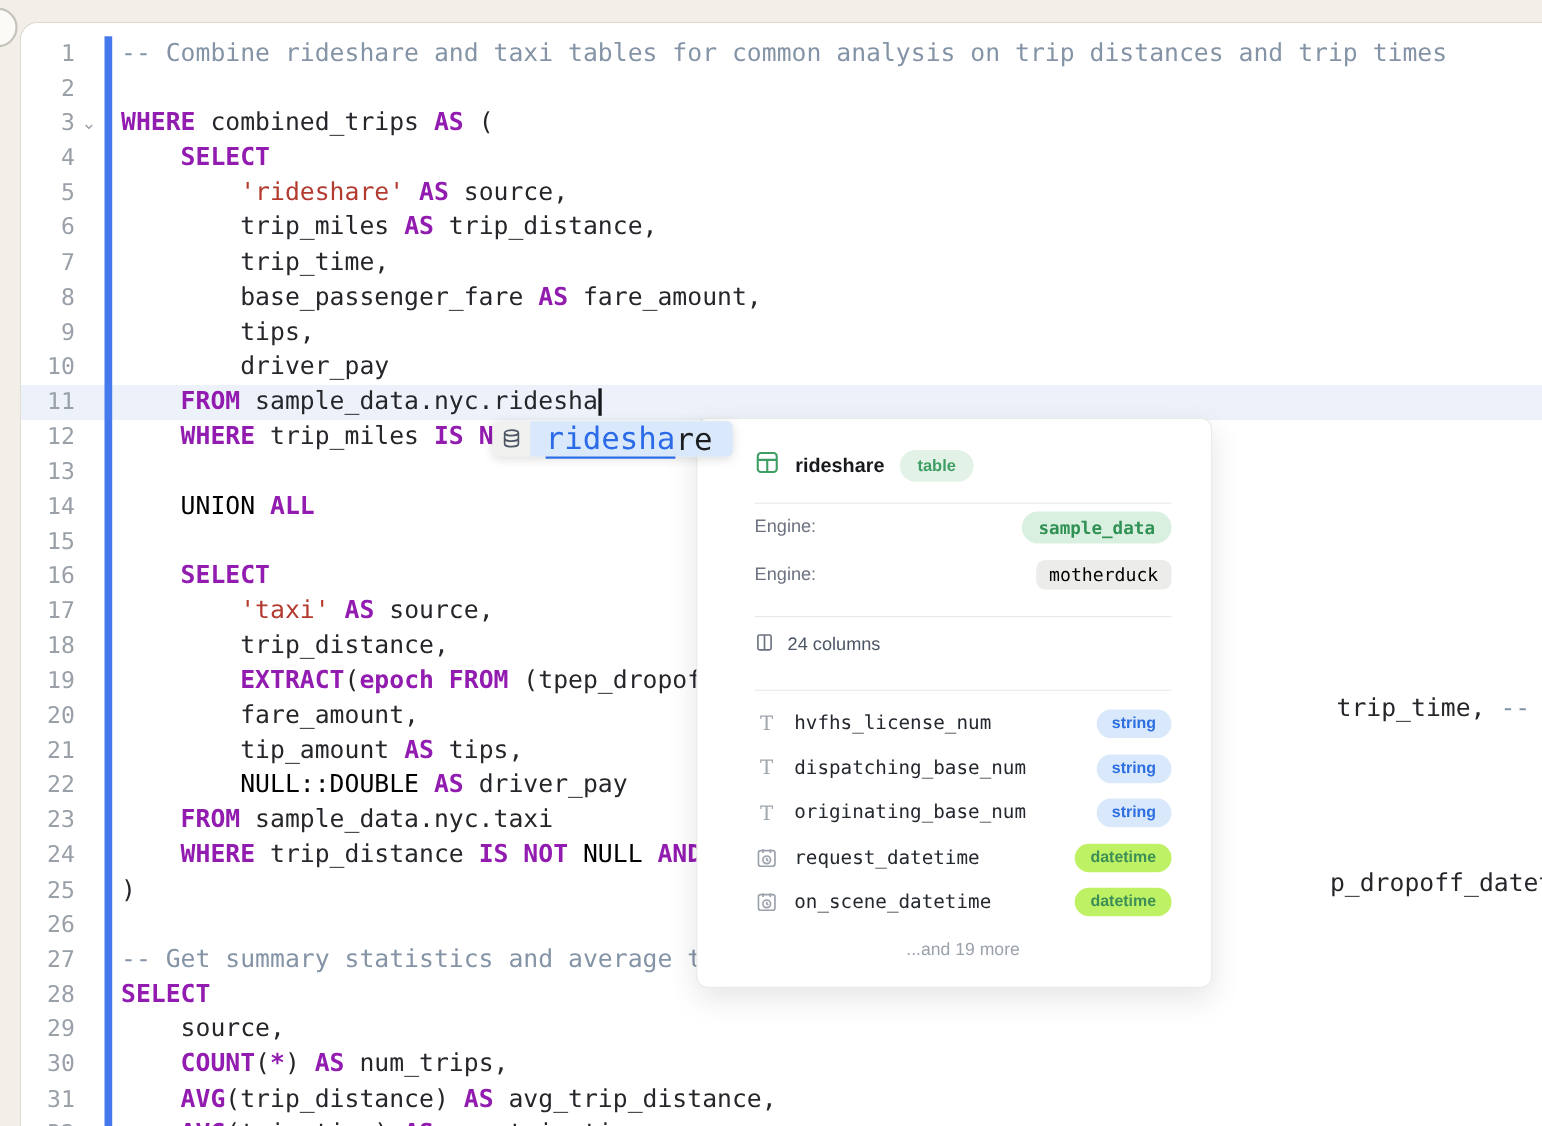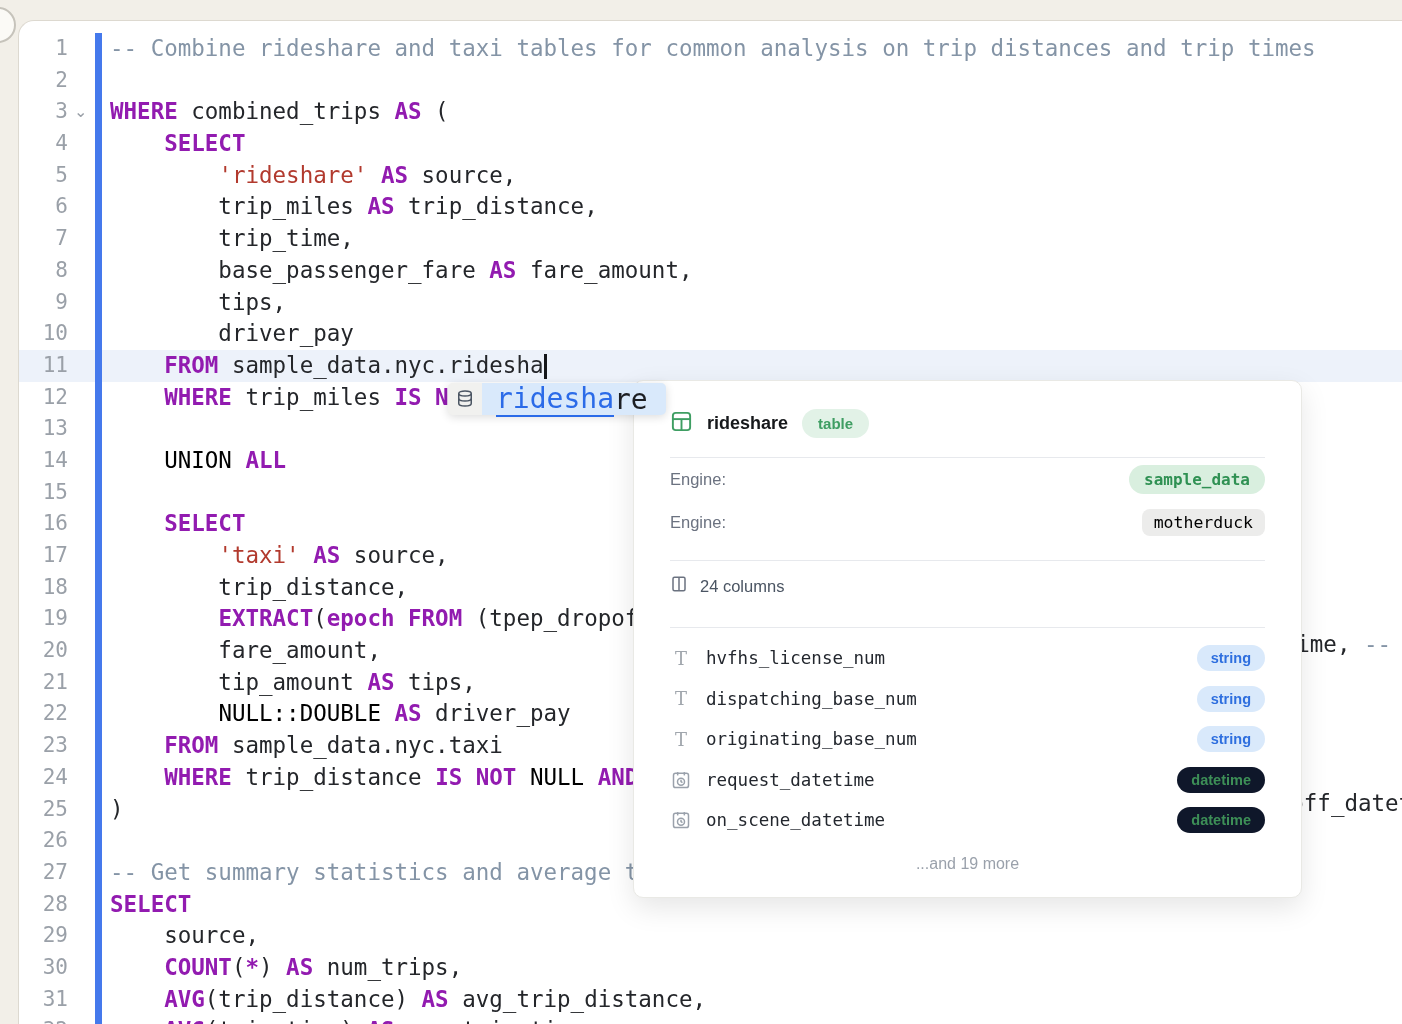--- a/index.html
+++ b/index.html
@@ -29,43 +29,43 @@
   
   .dropdown{position:absolute;left:448px;top:383px;height:32px;display:flex;z-index:20;
     border-radius:5px;box-shadow:0 2px 10px rgba(0,0,0,.14);background:#f1f1ef;}
   .dd-icon{width:34px;display:flex;align-items:center;justify-content:center;
     background:#f1f1ef;border-radius:5px 0 0 5px;}
   .dd-item{display:flex;align-items:center;background:#d9e9fb;padding:0 18px 0 14px;
     font-family:"DejaVu Sans Mono",monospace;font-size:28px;border-radius:0 5px 5px 0;}
   .dd-match{color:#2b6be8;border-bottom:2.5px solid #2b6be8;}
   .dd-rest{color:#1c1e22;text-align:center;}
   
-  .popup{position:absolute;left:633px;top:380px;width:669px;height:518px;box-sizing:border-box;
-    background:#fff;border:1px solid #e9e9e5;border-radius:10px;padding:24px 36px 0 36px;
+  .popup{position:absolute;left:633px;top:380px;width:469px;height:518px;box-sizing:border-box;
+    background:#fff;border:1px solid #e9e9e5;border-radius:10px;padding:24px 36px 0 52px;
     box-shadow:0 10px 28px rgba(0,0,0,.10);z-index:10;}
   .popup-header{display:flex;align-items:center;gap:14px;height:36px;}
   .popup-title{font-size:18px;font-weight:bold;color:#17191c;}
   .pill-table{background:#e2f2e7;color:#3f9e63;font-weight:bold;font-size:15px;
     padding:6px 16px;border-radius:999px;}
   hr.sep{border:none;border-top:1px solid #e7e9ed;margin:16px 0 0 0;}
   .kv{display:flex;align-items:center;justify-content:space-between;height:43px;}
   .kv-label{color:#6b7280;font-size:16.5px;}
   .pill-green{background:#d9efdf;color:#2f9153;font-family:"DejaVu Sans Mono",monospace;
     font-weight:bold;font-size:16px;padding:5px 15px;border-radius:999px;}
   .pill-gray{background:#ececeb;color:#000000;font-family:"DejaVu Sans Mono",monospace;
     font-size:16.5px;padding:4px 12px;border-radius:8px;}
   .cols-count{display:flex;align-items:center;gap:12px;height:50px;color:#4b5563;font-size:16.5px;}
   .col-list{padding-top:10px;}
   .col-row{display:flex;align-items:center;height:40.5px;gap:14px;}
   .col-icon{width:22px;display:flex;justify-content:center;align-items:center;}
   .ticon{font-family:"DejaVu Serif",serif;color:#a0a6ad;font-size:18px;}
   .col-name{font-family:"DejaVu Sans Mono",monospace;font-size:17.5px;color:#23272e;flex:1;}
   .pill-type{font-size:14.5px;font-weight:bold;padding:5px 14px;border-radius:999px;}
   .type-string{background:#d9e9fb;color:#2e6fdf;}
-  .type-datetime{background:#0f172a;color:#3d8f57;}
+  .type-datetime{background:#bef264;color:#3d8f57;}
   .more{text-align:center;color:#9aa1ab;font-size:16px;margin-top:14px;}
 </style>
 </head>
 <body>
 
 <div class="side-circle"></div>
 
 <div class="panel"></div>
 <div class="code-area">
     <div class="line"><span class="ln">1</span><span class="code"><span class="tok-c">-- Combine rideshare and taxi tables for common analysis on trip distances and trip times</span></span></div>

